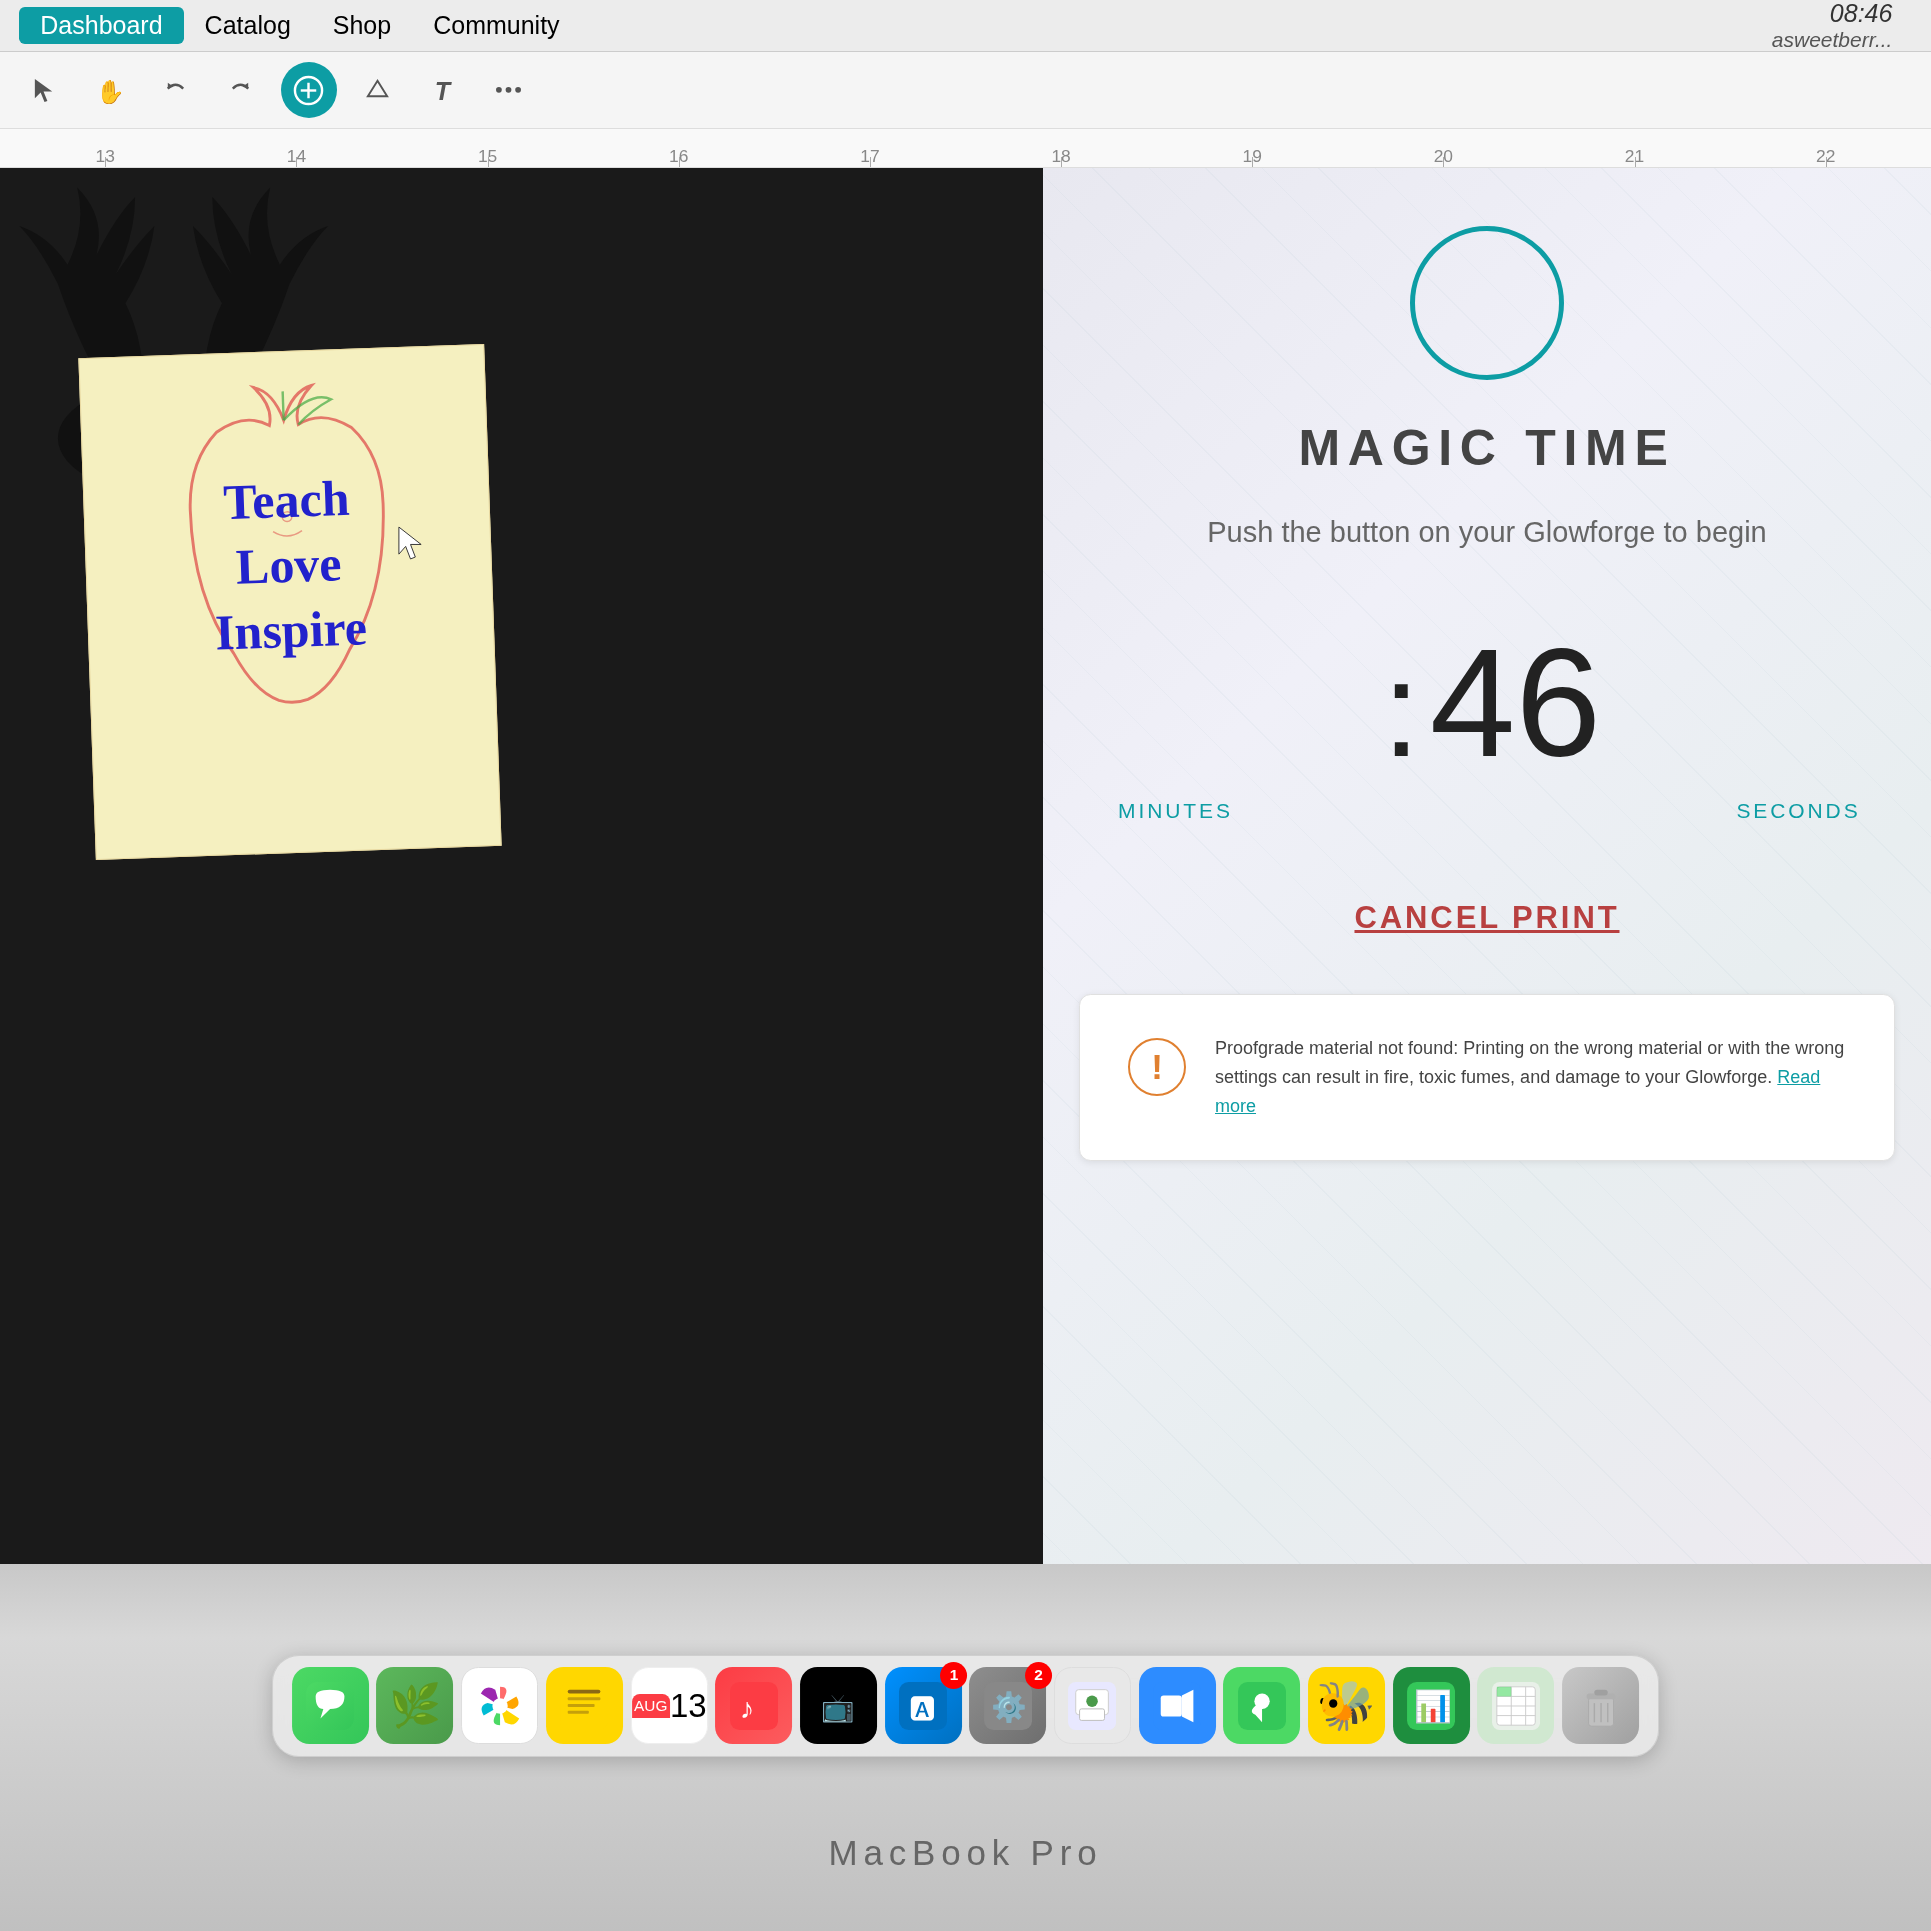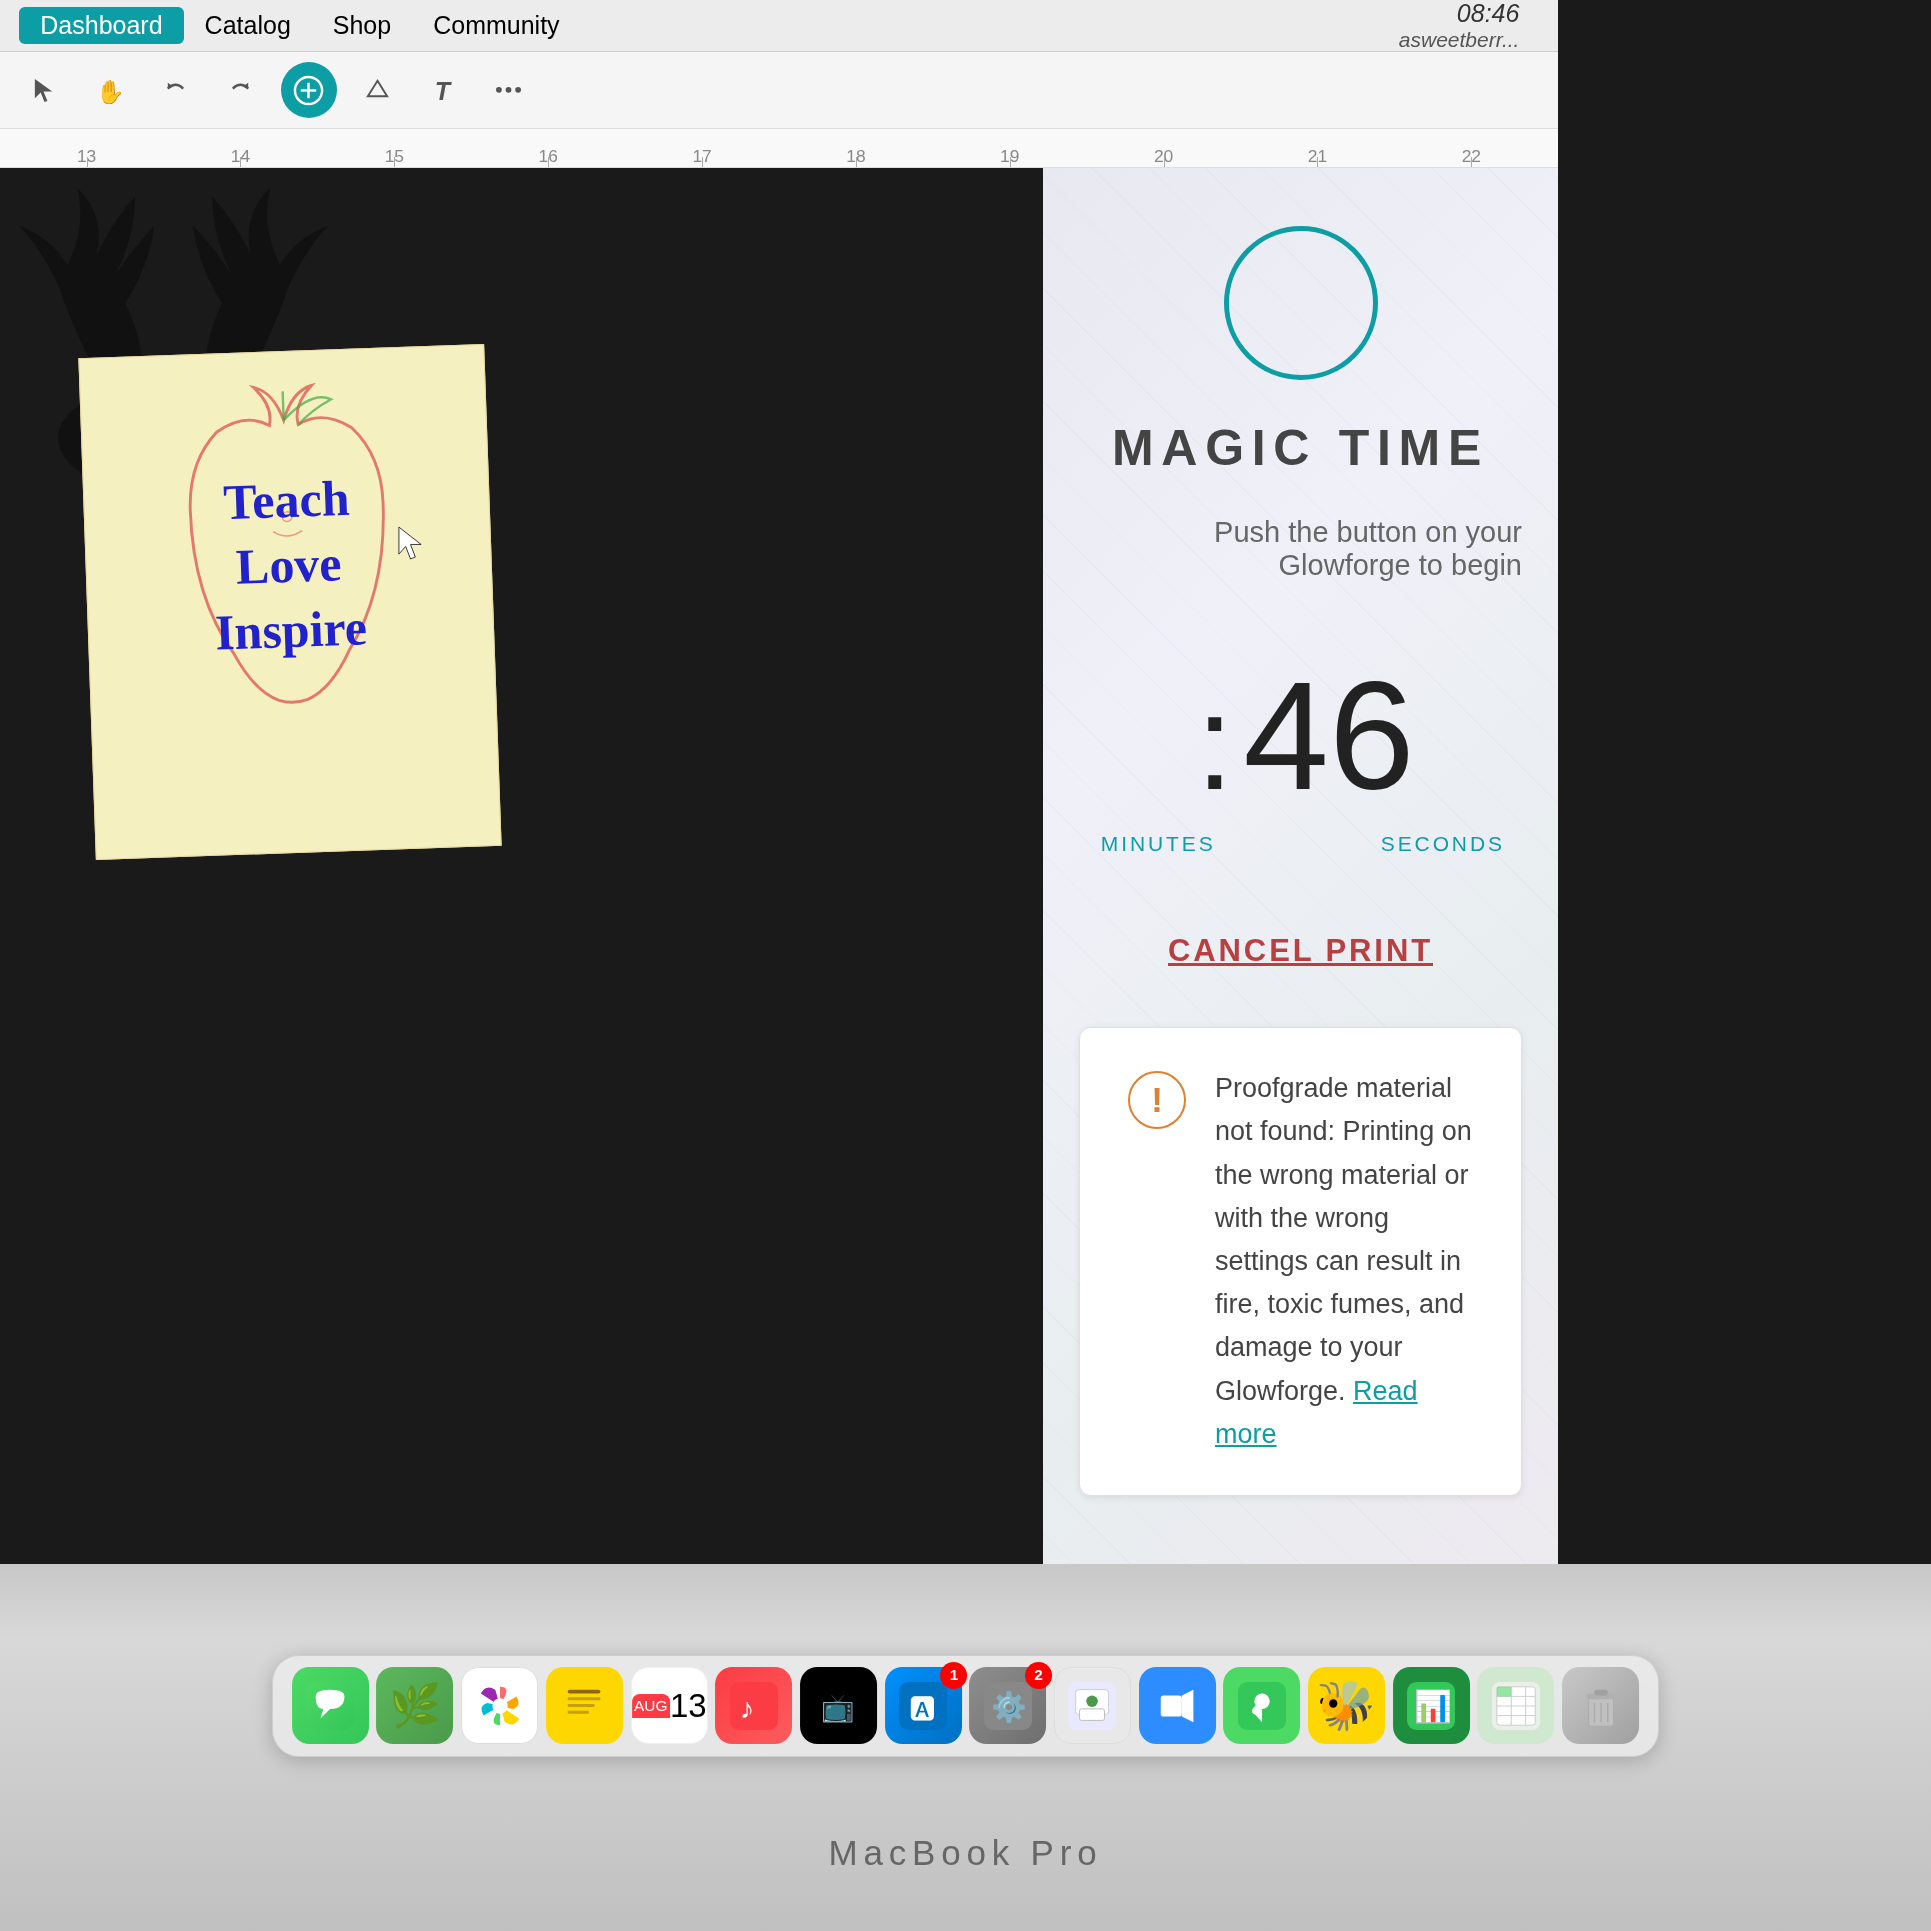--- a/index.html
+++ b/index.html
@@ -11,21 +11,21 @@
       font-family: -apple-system, BlinkMacSystemFont, 'Helvetica Neue', Arial, sans-serif;
       overflow: hidden;
       position: relative;
     }
 
     
     .screen {
       position: absolute;
       top: 0;
       left: 0;
-      width: 1558px;
+      width: 1931px;
       height: 1815px;
       background: #f0f0f0;
       display: flex;
       flex-direction: column;
     }
 
     
     .menu-bar {
       background: #ececec;
       height: 52px;
@@ -323,21 +323,21 @@
       align-items: center;
       justify-content: center;
       font-size: 35px;
       color: #e08030;
       font-weight: bold;
       flex-shrink: 0;
       margin-top: 3.9px;
     }
 
     .warning-text {
-      font-size: 27px;
+      font-size: 18px;
       color: #444;
       line-height: 1.6;
     }
 
     .warning-link {
       color: #0d9da4;
       text-decoration: underline;
       cursor: pointer;
     }
 

